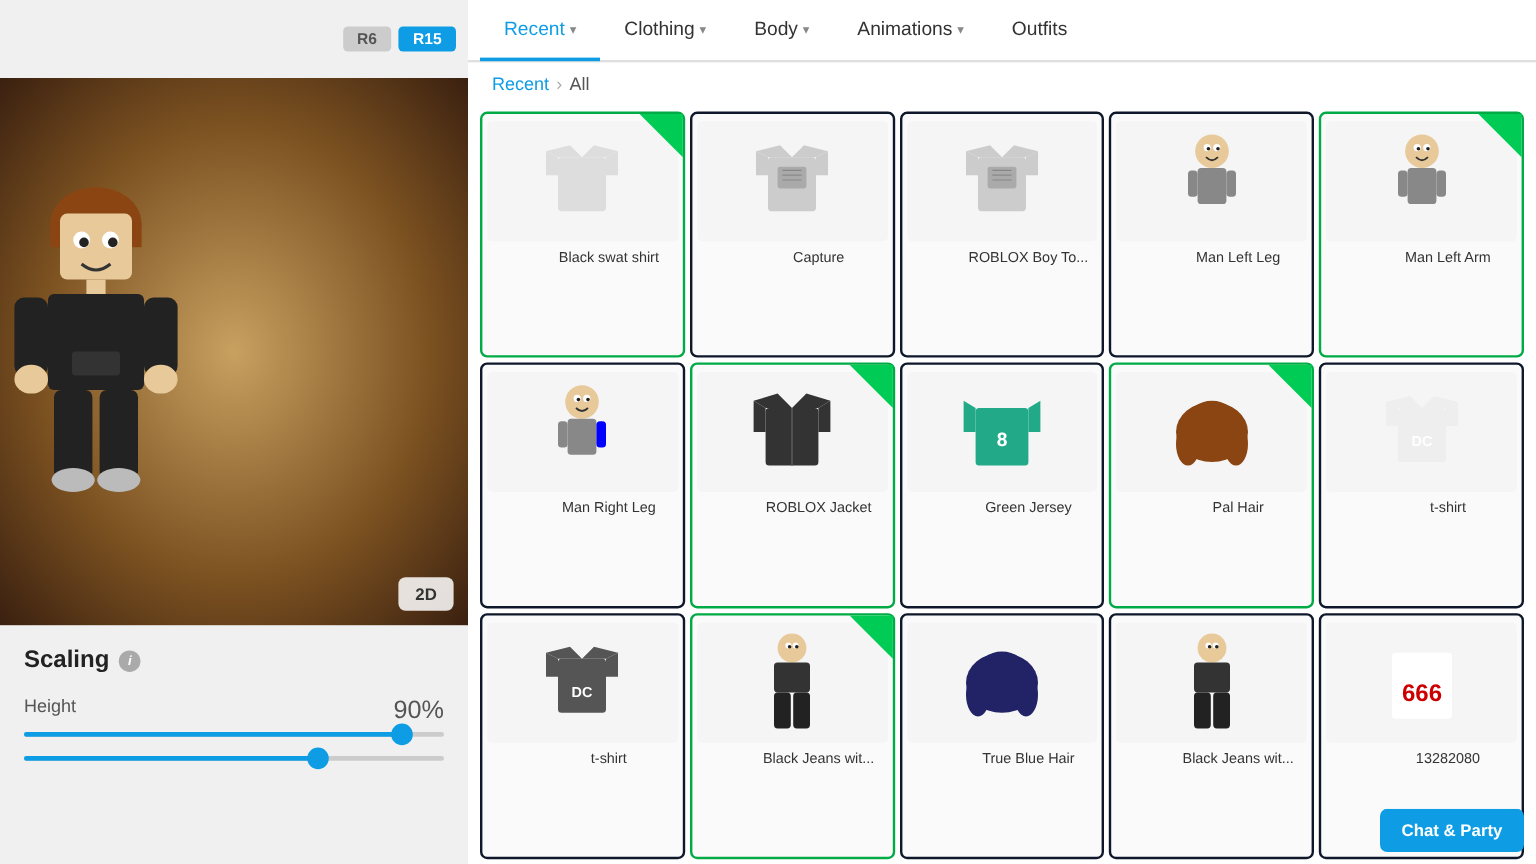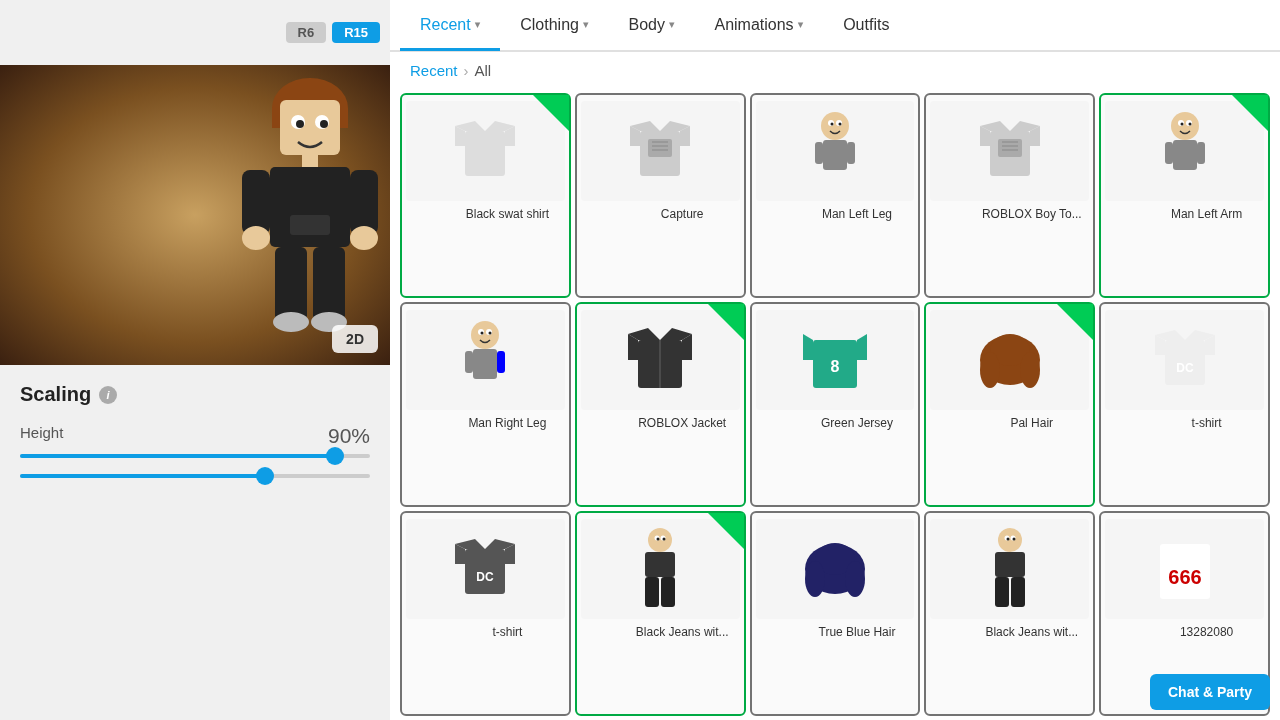--- a/index.html
+++ b/index.html
@@ -36,27 +36,27 @@
       font-size: 13px;
       font-weight: bold;
       cursor: pointer;
       border: none;
     }
     .version-r6 { background: #ccc; color: #555; }
     .version-r15 { background: #0e9de5; color: #fff; }
 
     .avatar-preview {
       width: 100%;
-      height: 300px;
+      height: 456px;
       background: radial-gradient(ellipse at center, #c8a060 0%, #7a5020 60%, #3a2010 100%);
       position: relative;
       overflow: hidden;
       display: flex;
       align-items: center;
-      justify-content: flex-end;
+      justify-content: flex-start;
     }
 
     .btn-2d {
       position: absolute;
       bottom: 12px;
       right: 12px;
       background: rgba(255,255,255,0.85);
       border: none;
       border-radius: 6px;
       padding: 6px 14px;
@@ -200,21 +200,21 @@
     .items-grid {
       display: grid;
       grid-template-columns: repeat(5, 1fr);
       gap: 4px;
       padding: 4px 10px;
       overflow-y: auto;
       flex: 1;
     }
 
     .item-card {
-      border: 2px solid #737373;
+      border: 2px solid #0f172a;
       border-radius: 6px;
       background: #fafafa;
       display: flex;
       flex-direction: column;
       align-items: center;
       padding: 6px 4px 8px 4px;
       cursor: pointer;
       position: relative;
       min-height: 140px;
     }
@@ -399,49 +399,49 @@
     <rect x="28" y="28" width="24" height="18" fill="#aaa" rx="2"></rect>
     <line x1="32" y1="31" x2="48" y2="31" stroke="#888" stroke-width="1"></line>
     <line x1="32" y1="35" x2="48" y2="35" stroke="#888" stroke-width="1"></line>
     <line x1="32" y1="39" x2="48" y2="39" stroke="#888" stroke-width="1"></line>
   </svg>
         </div>
         <div class="item-label">Capture</div>
       </div>
       <div class="item-card">
         <div class="item-thumb">
+          <svg width="80" height="80" viewBox="0 0 80 80">
+    <rect x="20" y="20" width="40" height="45" fill="#ccc" rx="3"></rect>
+    <polygon points="10,15 20,20 20,35 10,35" fill="#ccc"></polygon>
+    <polygon points="70,15 60,20 60,35 70,35" fill="#ccc"></polygon>
+    <polygon points="10,15 30,10 40,20 50,10 70,15 60,20 20,20" fill="#ccc"></polygon>
+    <rect x="28" y="28" width="24" height="18" fill="#aaa" rx="2"></rect>
+    <line x1="32" y1="31" x2="48" y2="31" stroke="#888" stroke-width="1"></line>
+    <line x1="32" y1="35" x2="48" y2="35" stroke="#888" stroke-width="1"></line>
+    <line x1="32" y1="39" x2="48" y2="39" stroke="#888" stroke-width="1"></line>
+  </svg>
+        </div>
+        <div class="item-label">ROBLOX Boy To...</div>
+      </div>
+      <div class="item-card">
+        <div class="item-thumb">
           <svg width="80" height="90" viewBox="0 0 80 90">
       <circle cx="40" cy="20" r="14" fill="#e8c99a"></circle>
       <circle cx="36" cy="17" r="3" fill="white"></circle>
             <circle cx="37" cy="18" r="1.5" fill="#222"></circle>
       <circle cx="44" cy="17" r="3" fill="white"></circle>
             <circle cx="45" cy="18" r="1.5" fill="#222"></circle>
       <path d="M35 25 Q40 30 45 25" stroke="#333" stroke-width="1.5" fill="none"></path>
       <rect x="28" y="34" width="24" height="30" fill="#888" rx="3"></rect>
       <rect x="20" y="36" width="8" height="22" fill="#888" rx="3"></rect>
       <rect x="52" y="36" width="8" height="22" fill="#888" rx="3"></rect>
     </svg>
         </div>
         <div class="item-label">Man Left Leg</div>
       </div>
-      <div class="item-card">
-        <div class="item-thumb">
-          <svg width="80" height="80" viewBox="0 0 80 80">
-    <rect x="20" y="20" width="40" height="45" fill="#ccc" rx="3"></rect>
-    <polygon points="10,15 20,20 20,35 10,35" fill="#ccc"></polygon>
-    <polygon points="70,15 60,20 60,35 70,35" fill="#ccc"></polygon>
-    <polygon points="10,15 30,10 40,20 50,10 70,15 60,20 20,20" fill="#ccc"></polygon>
-    <rect x="28" y="28" width="24" height="18" fill="#aaa" rx="2"></rect>
-    <line x1="32" y1="31" x2="48" y2="31" stroke="#888" stroke-width="1"></line>
-    <line x1="32" y1="35" x2="48" y2="35" stroke="#888" stroke-width="1"></line>
-    <line x1="32" y1="39" x2="48" y2="39" stroke="#888" stroke-width="1"></line>
-  </svg>
-        </div>
-        <div class="item-label">ROBLOX Boy To...</div>
-      </div>
       <div class="item-card selected">
         <div class="green-corner"></div>
         <div class="item-thumb">
           <svg width="80" height="90" viewBox="0 0 80 90">
       <circle cx="40" cy="20" r="14" fill="#e8c99a"></circle>
       <circle cx="36" cy="17" r="3" fill="white"></circle>
             <circle cx="37" cy="18" r="1.5" fill="#222"></circle>
       <circle cx="44" cy="17" r="3" fill="white"></circle>
             <circle cx="45" cy="18" r="1.5" fill="#222"></circle>
       <path d="M35 25 Q40 30 45 25" stroke="#333" stroke-width="1.5" fill="none"></path>

